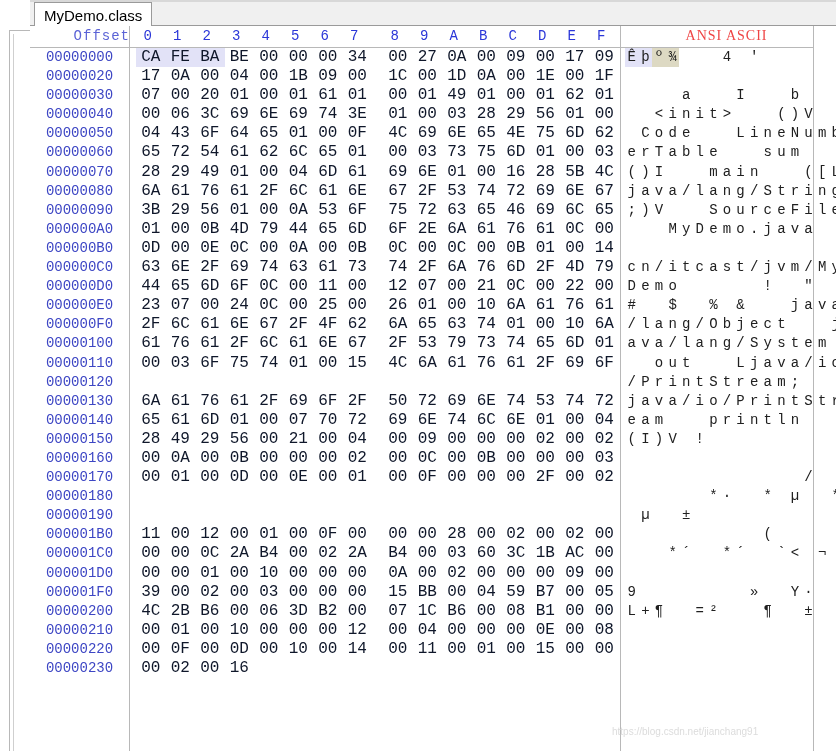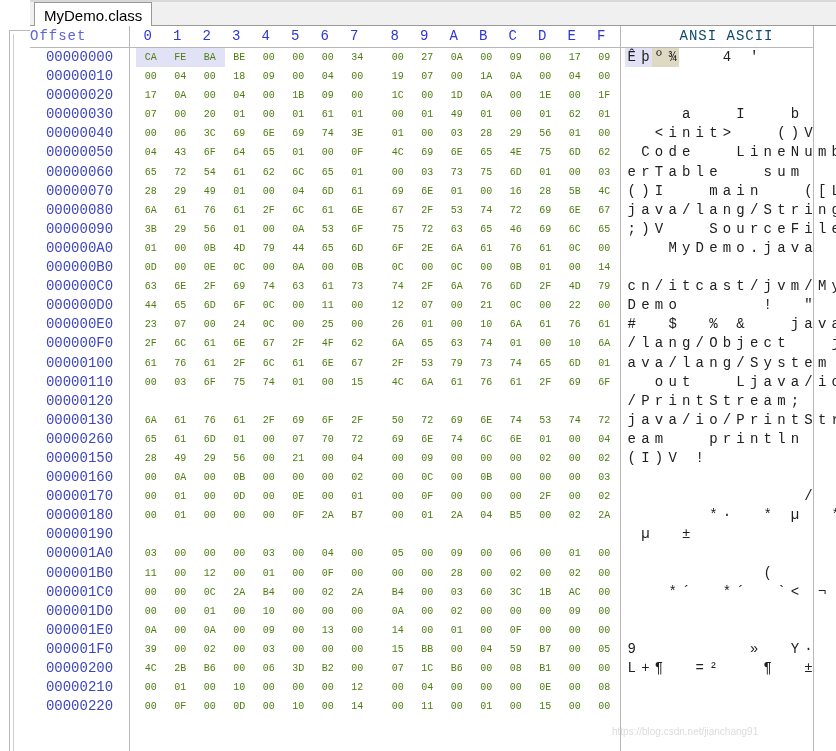--- a/index.html
+++ b/index.html
@@ -97,21 +97,21 @@
     height: 22px;
     box-sizing: border-box;
     border-bottom: 1px solid #b8b8b8;
     background: #ffffff;
   }
   .hdr-offset {
     position: absolute;
     left: 0px;
     top: 2px;
     width: 100px;
-    text-align: left;
+    text-align: right;
     font-family: "Liberation Mono", monospace;
     font-size: 14px;
     color: #5b63d6;
     letter-spacing: 1px;
   }
   .hdr-cols {
     position: absolute;
     left: 103px;
     top: 2px;
     width: 488px;
@@ -126,23 +126,23 @@
   }
   .hdr-cols span.gap8 {
     margin-left: 11px;
   }
   .hdr-ascii {
     position: absolute;
     left: 594px;
     top: 2px;
     width: 205px;
     text-align: center;
-    font-family: Liberation Mono, monospace;
+    font-family: Liberation Serif, serif;
     font-size: 14px;
-    color: #0c4a6e;
+    color: #ef4444;
     letter-spacing: 1px;
   }
 
   
   .vline {
     position: absolute;
     top: 26px;
     width: 1px;
     height: 725px;
     background: #b8b8b8;
@@ -174,22 +174,22 @@
     font-family: "Liberation Mono", monospace;
     font-size: 14px;
     color: #3d46c4;
     line-height: 19px;
   }
   .hex {
     position: absolute;
     left: 106px;
     top: 0px;
     font-family: "Liberation Mono", monospace;
-    font-size: 10px;
-    color: #4d7c0f;
+    font-size: 16px;
+    color: #0f172a;
     line-height: 19px;
   }
   .hex b {
     display: inline-block;
     width: 29.5px;
     text-align: center;
     font-weight: normal;
   }
   .hex b.gap8 { margin-left: 11px; }
   .hex b.hl {
@@ -262,25 +262,20 @@
   <div class="vline v3"></div>
   <div class="right-pad"></div>
 
   <div class="body" id="hex-body">
       <div class="row">
         <div class="off">00000000</div>
         <div class="hex"><b class="hl">CA</b><b class="hl">FE</b><b class="hl">BA</b><b>BE</b><b>00</b><b>00</b><b>00</b><b>34</b><b class="gap8">00</b><b>27</b><b>0A</b><b>00</b><b>09</b><b>00</b><b>17</b><b>09</b></div>
         <div class="asc"><i class="hl">Ê</i><i class="hl">þ</i><i class="hl2">º</i><i class="hl2">¾</i><i> </i><i> </i><i> </i><i>4</i><i> </i><i>'</i></div>
       </div>
       <div class="row">
-        <div class="off">00000010</div>
-        <div class="hex"><b>00</b><b>04</b><b>00</b><b>18</b><b>09</b><b>00</b><b>04</b><b>00</b><b class="gap8">19</b><b>07</b><b>00</b><b>1A</b><b>0A</b><b>00</b><b>04</b><b>00</b></div>
-        <div class="asc"></div>
-      </div>
-      <div class="row">
         <div class="off">00000020</div>
         <div class="hex"><b>17</b><b>0A</b><b>00</b><b>04</b><b>00</b><b>1B</b><b>09</b><b>00</b><b class="gap8">1C</b><b>00</b><b>1D</b><b>0A</b><b>00</b><b>1E</b><b>00</b><b>1F</b></div>
         <div class="asc"></div>
       </div>
       <div class="row">
         <div class="off">00000030</div>
         <div class="hex"><b>07</b><b>00</b><b>20</b><b>01</b><b>00</b><b>01</b><b>61</b><b>01</b><b class="gap8">00</b><b>01</b><b>49</b><b>01</b><b>00</b><b>01</b><b>62</b><b>01</b></div>
         <div class="asc"><i> </i><i> </i><i> </i><i> </i><i>a</i><i> </i><i> </i><i> </i><i>I</i><i> </i><i> </i><i> </i><i>b</i></div>
       </div>
       <div class="row">
@@ -356,89 +351,83 @@
       <div class="row">
         <div class="off">00000120</div>
         <div class="asc"><i>/</i><i>P</i><i>r</i><i>i</i><i>n</i><i>t</i><i>S</i><i>t</i><i>r</i><i>e</i><i>a</i><i>m</i><i>;</i></div>
       </div>
       <div class="row">
         <div class="off">00000130</div>
         <div class="hex"><b>6A</b><b>61</b><b>76</b><b>61</b><b>2F</b><b>69</b><b>6F</b><b>2F</b><b class="gap8">50</b><b>72</b><b>69</b><b>6E</b><b>74</b><b>53</b><b>74</b><b>72</b></div>
         <div class="asc"><i>j</i><i>a</i><i>v</i><i>a</i><i>/</i><i>i</i><i>o</i><i>/</i><i>P</i><i>r</i><i>i</i><i>n</i><i>t</i><i>S</i><i>t</i><i>r</i></div>
       </div>
       <div class="row">
-        <div class="off">00000260</div>
+        <div class="off">00000140</div>
         <div class="hex"><b>65</b><b>61</b><b>6D</b><b>01</b><b>00</b><b>07</b><b>70</b><b>72</b><b class="gap8">69</b><b>6E</b><b>74</b><b>6C</b><b>6E</b><b>01</b><b>00</b><b>04</b></div>
         <div class="asc"><i>e</i><i>a</i><i>m</i><i> </i><i> </i><i> </i><i>p</i><i>r</i><i>i</i><i>n</i><i>t</i><i>l</i><i>n</i></div>
       </div>
       <div class="row">
         <div class="off">00000150</div>
         <div class="hex"><b>28</b><b>49</b><b>29</b><b>56</b><b>00</b><b>21</b><b>00</b><b>04</b><b class="gap8">00</b><b>09</b><b>00</b><b>00</b><b>00</b><b>02</b><b>00</b><b>02</b></div>
         <div class="asc"><i>(</i><i>I</i><i>)</i><i>V</i><i> </i><i>!</i></div>
       </div>
       <div class="row">
         <div class="off">00000160</div>
         <div class="hex"><b>00</b><b>0A</b><b>00</b><b>0B</b><b>00</b><b>00</b><b>00</b><b>02</b><b class="gap8">00</b><b>0C</b><b>00</b><b>0B</b><b>00</b><b>00</b><b>00</b><b>03</b></div>
         <div class="asc"></div>
       </div>
       <div class="row">
         <div class="off">00000170</div>
         <div class="hex"><b>00</b><b>01</b><b>00</b><b>0D</b><b>00</b><b>0E</b><b>00</b><b>01</b><b class="gap8">00</b><b>0F</b><b>00</b><b>00</b><b>00</b><b>2F</b><b>00</b><b>02</b></div>
         <div class="asc"><i> </i><i> </i><i> </i><i> </i><i> </i><i> </i><i> </i><i> </i><i> </i><i> </i><i> </i><i> </i><i> </i><i>/</i></div>
       </div>
       <div class="row">
         <div class="off">00000180</div>
-        <div class="hex"><b>00</b><b>01</b><b>00</b><b>00</b><b>00</b><b>0F</b><b>2A</b><b>B7</b><b class="gap8">00</b><b>01</b><b>2A</b><b>04</b><b>B5</b><b>00</b><b>02</b><b>2A</b></div>
         <div class="asc"><i> </i><i> </i><i> </i><i> </i><i> </i><i> </i><i>*</i><i>·</i><i> </i><i> </i><i>*</i><i> </i><i>µ</i><i> </i><i> </i><i>*</i></div>
       </div>
       <div class="row">
         <div class="off">00000190</div>
         <div class="asc"><i> </i><i>µ</i><i> </i><i> </i><i>±</i></div>
-      </div>
-      <div class="row">
-        <div class="off">000001A0</div>
-        <div class="hex"><b>03</b><b>00</b><b>00</b><b>00</b><b>03</b><b>00</b><b>04</b><b>00</b><b class="gap8">05</b><b>00</b><b>09</b><b>00</b><b>06</b><b>00</b><b>01</b><b>00</b></div>
-        <div class="asc"></div>
       </div>
       <div class="row">
         <div class="off">000001B0</div>
         <div class="hex"><b>11</b><b>00</b><b>12</b><b>00</b><b>01</b><b>00</b><b>0F</b><b>00</b><b class="gap8">00</b><b>00</b><b>28</b><b>00</b><b>02</b><b>00</b><b>02</b><b>00</b></div>
         <div class="asc"><i> </i><i> </i><i> </i><i> </i><i> </i><i> </i><i> </i><i> </i><i> </i><i> </i><i>(</i></div>
       </div>
       <div class="row">
         <div class="off">000001C0</div>
         <div class="hex"><b>00</b><b>00</b><b>0C</b><b>2A</b><b>B4</b><b>00</b><b>02</b><b>2A</b><b class="gap8">B4</b><b>00</b><b>03</b><b>60</b><b>3C</b><b>1B</b><b>AC</b><b>00</b></div>
         <div class="asc"><i> </i><i> </i><i> </i><i>*</i><i>´</i><i> </i><i> </i><i>*</i><i>´</i><i> </i><i> </i><i>`</i><i>&lt;</i><i> </i><i>¬</i></div>
       </div>
       <div class="row">
         <div class="off">000001D0</div>
         <div class="hex"><b>00</b><b>00</b><b>01</b><b>00</b><b>10</b><b>00</b><b>00</b><b>00</b><b class="gap8">0A</b><b>00</b><b>02</b><b>00</b><b>00</b><b>00</b><b>09</b><b>00</b></div>
         <div class="asc"></div>
       </div>
       <div class="row">
-        <div class="off">000001E0</div>
-        <div class="hex"><b>0A</b><b>00</b><b>0A</b><b>00</b><b>09</b><b>00</b><b>13</b><b>00</b><b class="gap8">14</b><b>00</b><b>01</b><b>00</b><b>0F</b><b>00</b><b>00</b><b>00</b></div>
-        <div class="asc"></div>
-      </div>
-      <div class="row">
         <div class="off">000001F0</div>
         <div class="hex"><b>39</b><b>00</b><b>02</b><b>00</b><b>03</b><b>00</b><b>00</b><b>00</b><b class="gap8">15</b><b>BB</b><b>00</b><b>04</b><b>59</b><b>B7</b><b>00</b><b>05</b></div>
         <div class="asc"><i>9</i><i> </i><i> </i><i> </i><i> </i><i> </i><i> </i><i> </i><i> </i><i>»</i><i> </i><i> </i><i>Y</i><i>·</i></div>
       </div>
       <div class="row">
         <div class="off">00000200</div>
         <div class="hex"><b>4C</b><b>2B</b><b>B6</b><b>00</b><b>06</b><b>3D</b><b>B2</b><b>00</b><b class="gap8">07</b><b>1C</b><b>B6</b><b>00</b><b>08</b><b>B1</b><b>00</b><b>00</b></div>
         <div class="asc"><i>L</i><i>+</i><i>¶</i><i> </i><i> </i><i>=</i><i>²</i><i> </i><i> </i><i> </i><i>¶</i><i> </i><i> </i><i>±</i></div>
       </div>
       <div class="row">
         <div class="off">00000210</div>
         <div class="hex"><b>00</b><b>01</b><b>00</b><b>10</b><b>00</b><b>00</b><b>00</b><b>12</b><b class="gap8">00</b><b>04</b><b>00</b><b>00</b><b>00</b><b>0E</b><b>00</b><b>08</b></div>
         <div class="asc"></div>
       </div>
       <div class="row">
         <div class="off">00000220</div>
         <div class="hex"><b>00</b><b>0F</b><b>00</b><b>0D</b><b>00</b><b>10</b><b>00</b><b>14</b><b class="gap8">00</b><b>11</b><b>00</b><b>01</b><b>00</b><b>15</b><b>00</b><b>00</b></div>
         <div class="asc"></div>
       </div>
+      <div class="row">
+        <div class="off">00000230</div>
+        <div class="hex"><b>00</b><b>02</b><b>00</b><b>16</b></div>
+        <div class="asc"></div>
+      </div>
     </div>
 
   <div class="watermark">https://blog.csdn.net/jianchang91</div>
 </div>
 
 </body></html>

